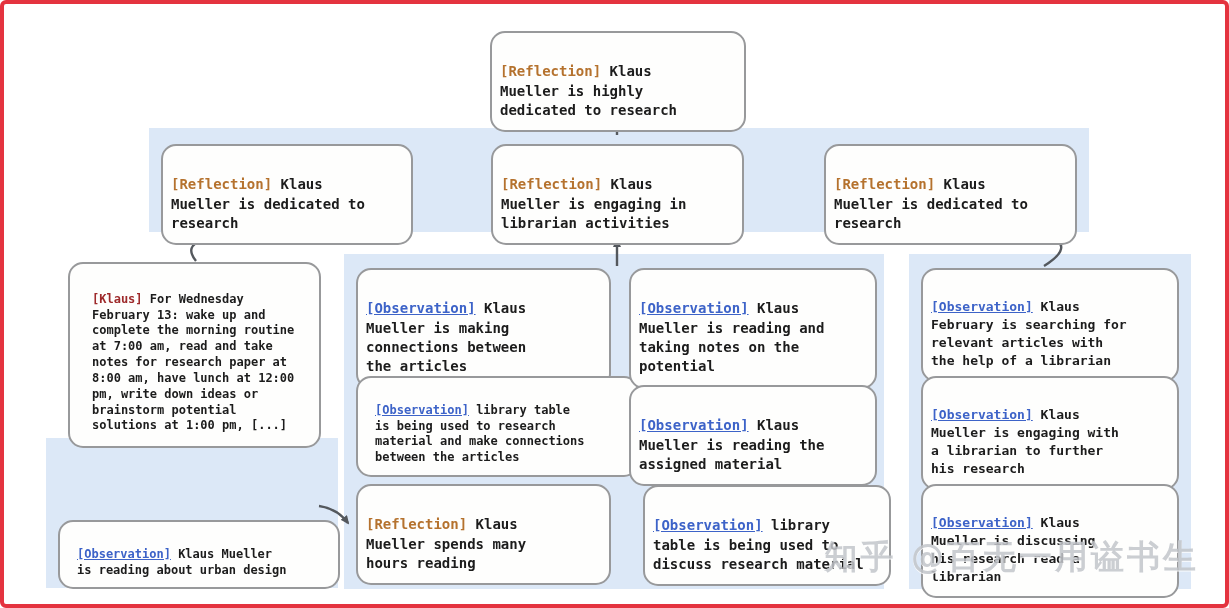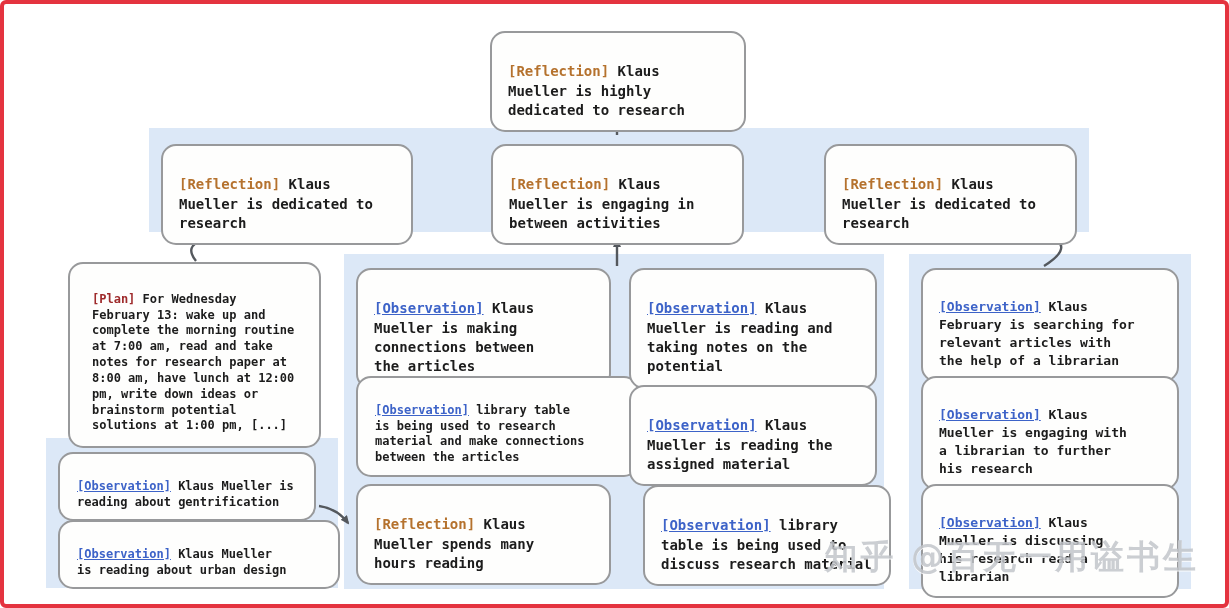--- a/index.html
+++ b/index.html
@@ -11,21 +11,21 @@
   .frame{
     position:relative; width:1229px; height:608px; box-sizing:border-box;
     background:#ffffff; border:4px solid var(--border); border-radius:6px;
     overflow:hidden; font-family:"DejaVu Sans Mono","Liberation Mono",monospace;
   }
   .band{position:absolute; background:var(--band);}
   .node{
     position:absolute; box-sizing:border-box;
     background:var(--box_bg); border:2px solid var(--box_border); border-radius:15px;
     color:var(--text); font-weight:bold; white-space:pre-line;
-    padding:10px 16px; line-height:1.38;
+    padding:10px 8px; line-height:1.38;
   }
   .fs14{font-size:14px;}
   .fs13{font-size:13px;}
   .fs12{font-size:12px; line-height:1.32; padding:9px 17px;}
   .tag{font-weight:bold;}
   .tag-reflection{color:var(--reflection_tag);}
   .tag-observation{color:var(--observation_tag);text-decoration:underline;}
   .tag-plan{color:var(--plan_tag);}
   svg.arrows{position:absolute; left:0; top:0; pointer-events:none;}
   .watermark{
@@ -68,44 +68,40 @@
   </div>
 
   <div class="node fs14" style="left:157px; top:140px; width:252px; min-height:72px;">
     <span class="tag tag-reflection">[Reflection]</span><span> Klaus
 Mueller is dedicated to
 research</span>
   </div>
   <div class="node fs14" style="left:487px; top:140px; width:253px; min-height:72px;">
     <span class="tag tag-reflection">[Reflection]</span><span> Klaus
 Mueller is engaging in
-between activities</span>
+librarian activities</span>
   </div>
   <div class="node fs14" style="left:820px; top:140px; width:253px; min-height:72px;">
     <span class="tag tag-reflection">[Reflection]</span><span> Klaus
 Mueller is dedicated to
 research</span>
   </div>
 
   <div class="node fs12" style="left:64px; top:258px; width:253px; min-height:155px; padding:12px 22px;">
-    <span class="tag tag-plan">[Plan]</span><span> For Wednesday
+    <span class="tag tag-plan">[Klaus]</span><span> For Wednesday
 February 13: wake up and
 complete the morning routine
 at 7:00 am, read and take
 notes for research paper at
 8:00 am, have lunch at 12:00
 pm, write down ideas or
 brainstorm potential
 solutions at 1:00 pm, [...]</span>
   </div>
 
-  <div class="node fs12" style="left:54px; top:448px; width:258px; min-height:55px;">
-    <span class="tag tag-observation">[Observation]</span><span> Klaus Mueller is
-reading about gentrification</span>
-  </div>
   <div class="node fs12" style="left:54px; top:516px; width:282px; min-height:58px;">
     <span class="tag tag-observation">[Observation]</span><span> Klaus Mueller
 is reading about urban design</span>
   </div>
 
   <div class="node fs14" style="left:352px; top:264px; width:255px; min-height:94px;">
     <span class="tag tag-observation">[Observation]</span><span> Klaus
 Mueller is making
 connections between
 the articles</span>

